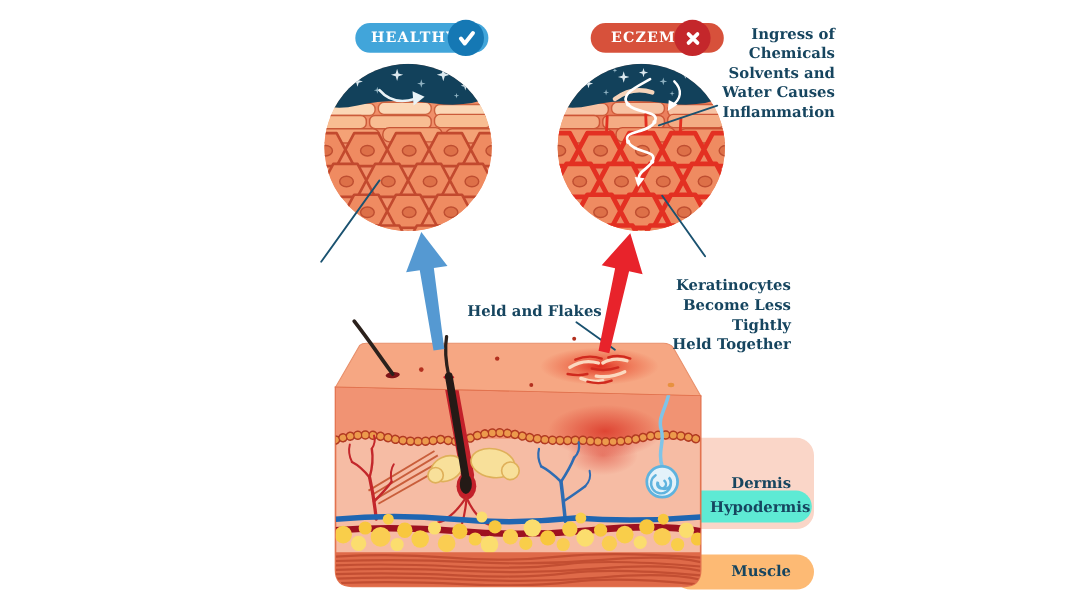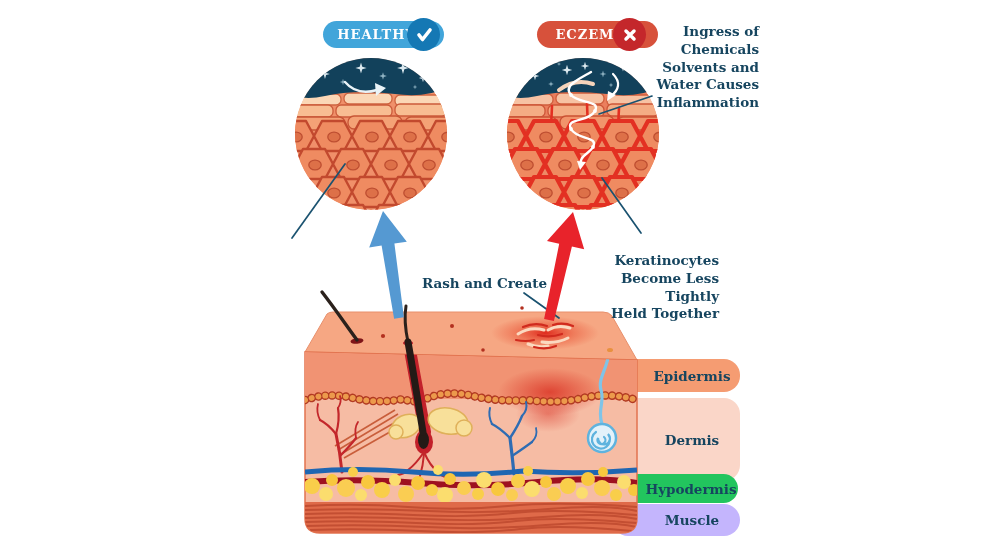--- a/index.html
+++ b/index.html
@@ -20,22 +20,22 @@
   .note-ingress{left:629px;top:23px;width:130px;}
   .note-tightly{left:225px;top:242px;width:156px;}
   .note-keratin{left:567px;top:252px;width:152px;}
   .note-rash{left:413px;top:275px;width:134px;white-space:nowrap;}
   
   .tab{position:absolute;left:612px;width:128px;border-radius:16px;z-index:1;display:flex;
        align-items:center;justify-content:center;padding-left:32px;box-sizing:border-box;
        color:#16455F;font-weight:700;font-size:13.5px;}
   .tab-epidermis{top:359px;height:33px;background:#F59C72;}
   .tab-dermis{top:398px;height:83px;background:#FAD6C8;}
-  .tab-hypodermis{top:474px;height:29px;width:126px;background:#22c55e;}
-  .tab-muscle{top:504px;height:32px;background:#c4b5fd;}
+  .tab-hypodermis{top:446px;height:29px;width:126px;background:#5eead4;}
+  .tab-muscle{top:504px;height:32px;background:#fdba74;}
   
   .inset{position:absolute;top:58px;width:152px;height:152px;z-index:2;}
   .inset-healthy{left:295px;}
   .inset-eczema{left:507px;}
   .skin-svg{position:absolute;left:298px;top:280px;width:346px;height:272px;z-index:2;}
   .overlay-svg{position:absolute;left:0;top:0;width:982px;height:552px;z-index:3;pointer-events:none;}
 </style>
 </head>
 <body>
 
@@ -59,25 +59,22 @@
   </div>
 
   <div class="note note-ingress">Ingress of
 Chemicals
 Solvents and
 Water Causes
 Inflammation</div>
   <div class="note note-keratin">Keratinocytes
 Become Less Tightly
 Held Together</div>
-  <div class="note note-rash">Rash and Create</div>
-
-  <div class="tab tab-epidermis">
-      <span>Epidermis</span>
-    </div>
+  <div class="note note-rash">Held and Flakes</div>
+
   <div class="tab tab-dermis">
       <span>Dermis</span>
     </div>
   <div class="tab tab-hypodermis">
       <span>Hypodermis</span>
     </div>
   <div class="tab tab-muscle">
       <span>Muscle</span>
     </div>
 

